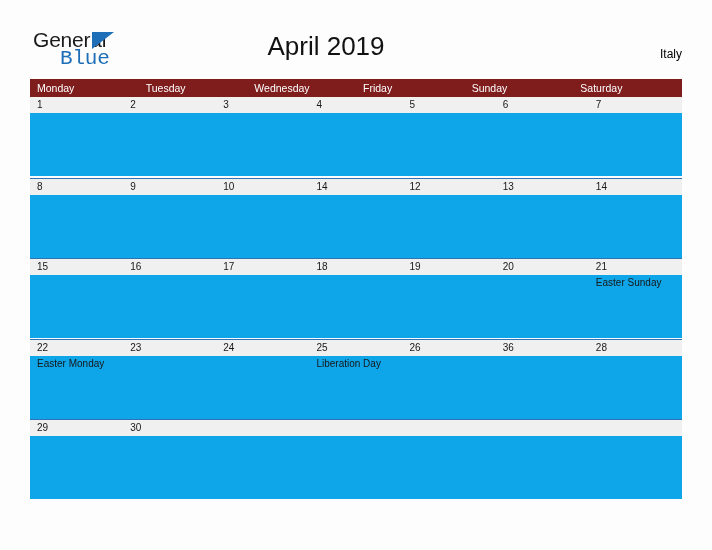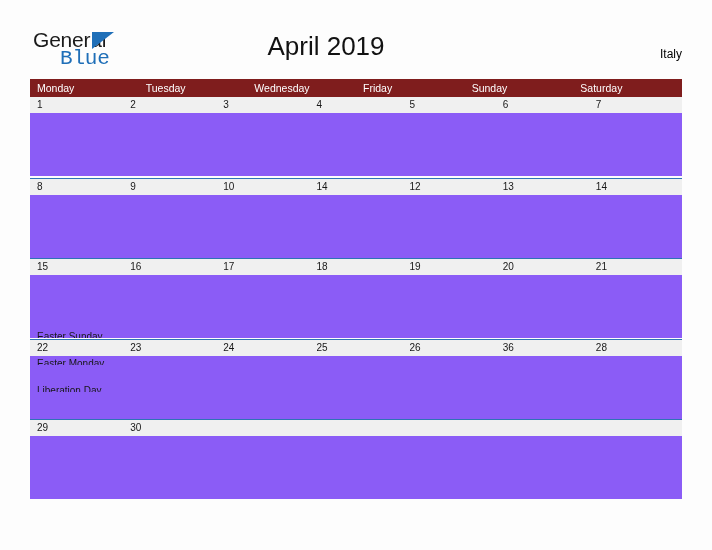--- a/index.html
+++ b/index.html
@@ -138,22 +138,21 @@
   .date-band {
     display: flex;
     width: 652px;
     height: 16px;
     background: #f0f0f0;
   }
   .content-band {
     display: flex;
     width: 652px;
     height: 63px;
-    background: #8b5cf6;
-    flex-direction: column;
+    background: #0ea5e9;
   }
 
   .day-num {
     flex: 1 1 0;
     font-size: 10px;
     color: #171717;
     line-height: 16px;
     padding-left: 7px;
     box-sizing: border-box;
     font-family: "Liberation Sans", sans-serif;

